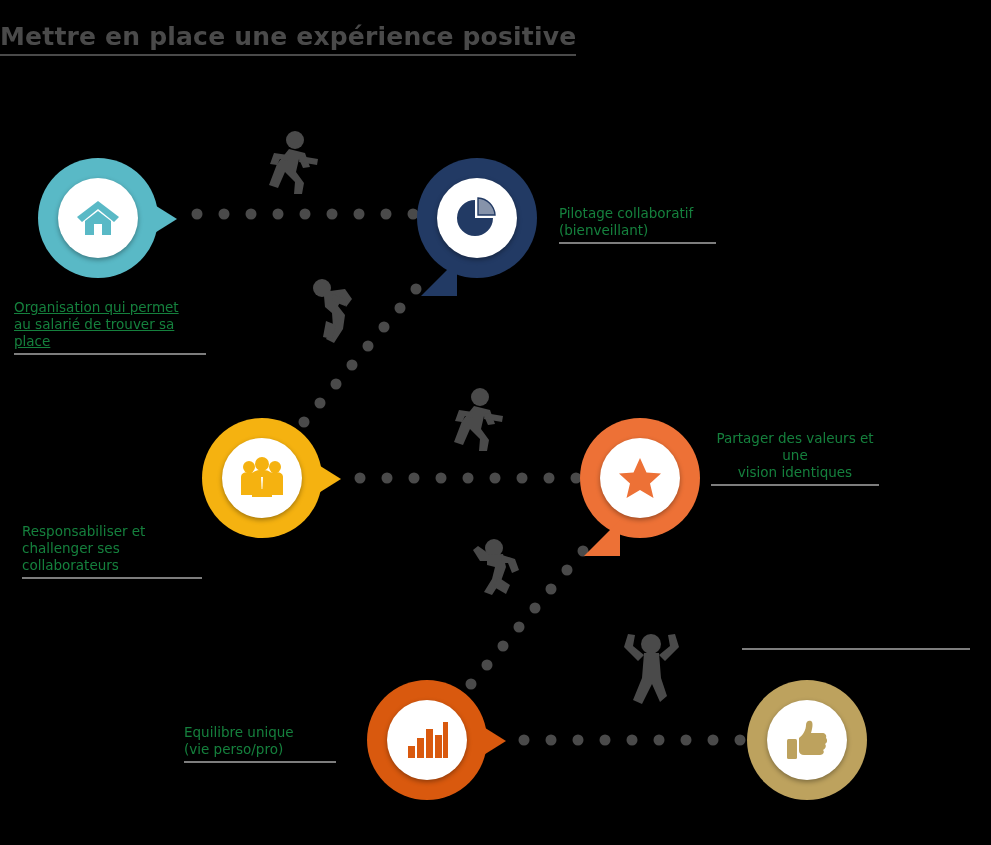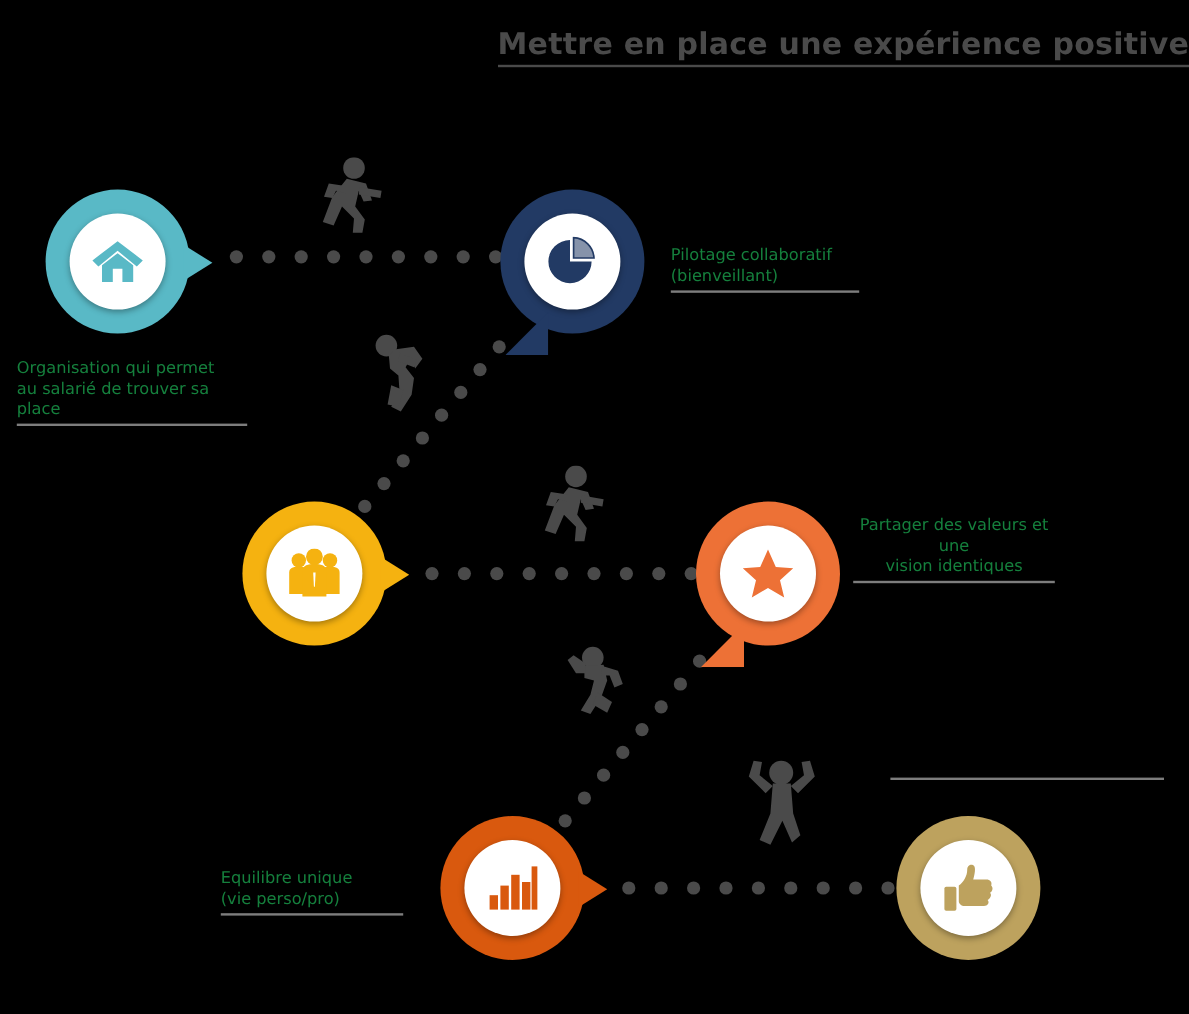--- a/index.html
+++ b/index.html
@@ -4,21 +4,21 @@
 <style>
   html,body{margin:0;padding:0;background:#000;}
   body{
     width:991px;height:845px;position:relative;overflow:hidden;
     font-family:"DejaVu Sans", sans-serif;
   }
   .stage{position:absolute;inset:0;}
 
   
   .title{
-    position:absolute;top:22px;left:0;width:991px;text-align:right;
+    position:absolute;top:22px;left:0;width:991px;text-align:left;
     font-size:25px;font-weight:bold;color:#4a4a4a;letter-spacing:.2px;
   }
   .title span{
     display:inline-block;padding-bottom:3px;
     border-bottom:2px solid #4a4a4a;
   }
 
   
   .pin{position:absolute;width:120px;height:120px;}
   .pin .disc{
@@ -193,21 +193,21 @@
     <div class="tail right"></div>
     <div class="inner">
       <span>
         <svg width="44" height="40" viewBox="0 0 44 40" fill="#59b9c6">
           <path d="M22 3 L43 19 L38 24 L22 11 L6 24 L1 19 Z"></path>
           <path d="M9 23 L22 13 L35 23 L35 37 L26 37 L26 26 L18 26 L18 37 L9 37 Z"></path>
         </svg>
       </span>
     </div>
   </div>
-  <div class="caption" style="left:14px;top:282px;width:192px;">
+  <div class="caption" style="left:14px;top:282px;width:192px;text-decoration:underline;">
     <span>Organisation qui permet
 au salarié de trouver sa place</span>
     <span class="rule"></span>
   </div>
 
   <div class="pin" style="left:417px;top:158px;color:#223a64;">
     <div class="shadow"></div>
     <div class="disc" style="background:#223a64;"></div>
     <div class="tail bl" style="left:4px;bottom:-18px;width:36px;height:36px;background:#223a64;clip-path:polygon(100% 0,100% 100%,0 100%);"></div>
     <div class="inner">
@@ -237,20 +237,25 @@
           <path d="M2 20 C2 16 6 15 10 15 C14 15 18 16 18 20 L18 38 L2 38 Z"></path>
           <circle cx="36" cy="10" r="6"></circle>
           <path d="M28 20 C28 16 32 15 36 15 C40 15 44 16 44 20 L44 38 L28 38 Z"></path>
           <circle cx="23" cy="7" r="7"></circle>
           <path d="M13 19 C13 14 18 13 23 13 C28 13 33 14 33 19 L33 40 L13 40 Z"></path>
           <path d="M22 20 L24 20 L23.4 32 L22.6 32 Z" fill="#ffffff"></path>
         </svg>
       </span>
     </div>
   </div>
+  <div class="caption" style="left:22px;top:506px;width:180px;">
+    <span>Responsabiliser et
+challenger ses collaborateurs</span>
+    <span class="rule"></span>
+  </div>
 
   <div class="pin" style="left:580px;top:418px;color:#ed7136;">
     <div class="shadow"></div>
     <div class="disc" style="background:#ed7136;"></div>
     <div class="tail bl" style="left:4px;bottom:-18px;width:36px;height:36px;background:#ed7136;clip-path:polygon(100% 0,100% 100%,0 100%);"></div>
     <div class="inner">
       <span>
         <svg width="44" height="42" viewBox="0 0 44 42" fill="#ed7136">
           <path d="M22 1 L28.5 15.5 L43 16.5 L32 26.5 L35.5 41 L22 33 L8.5 41 L12 26.5 L1 16.5 L15.5 15.5 Z"></path>
         </svg>

